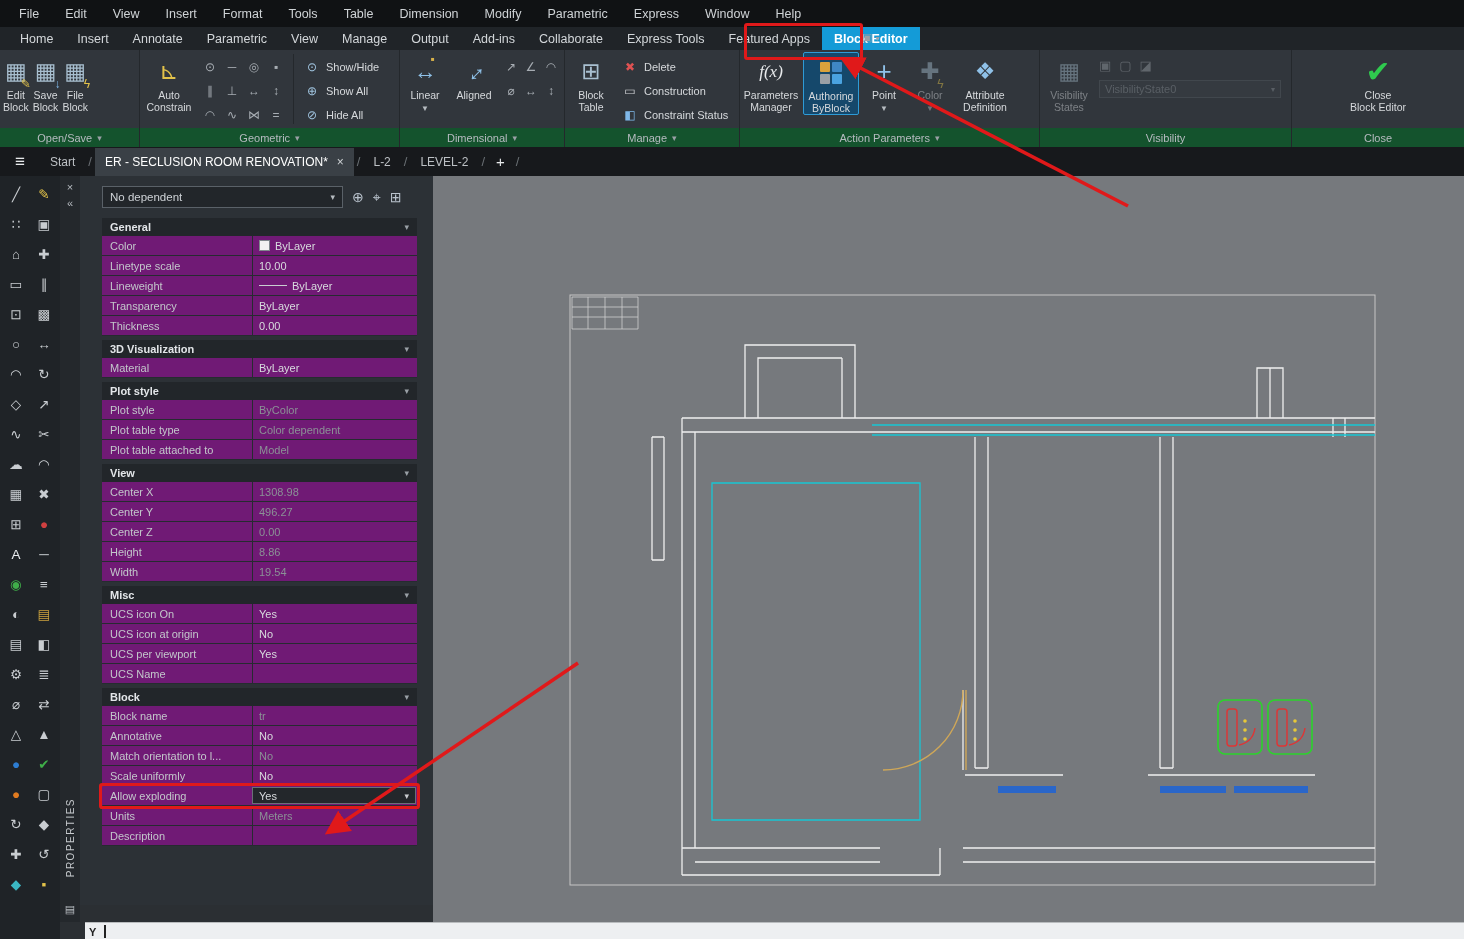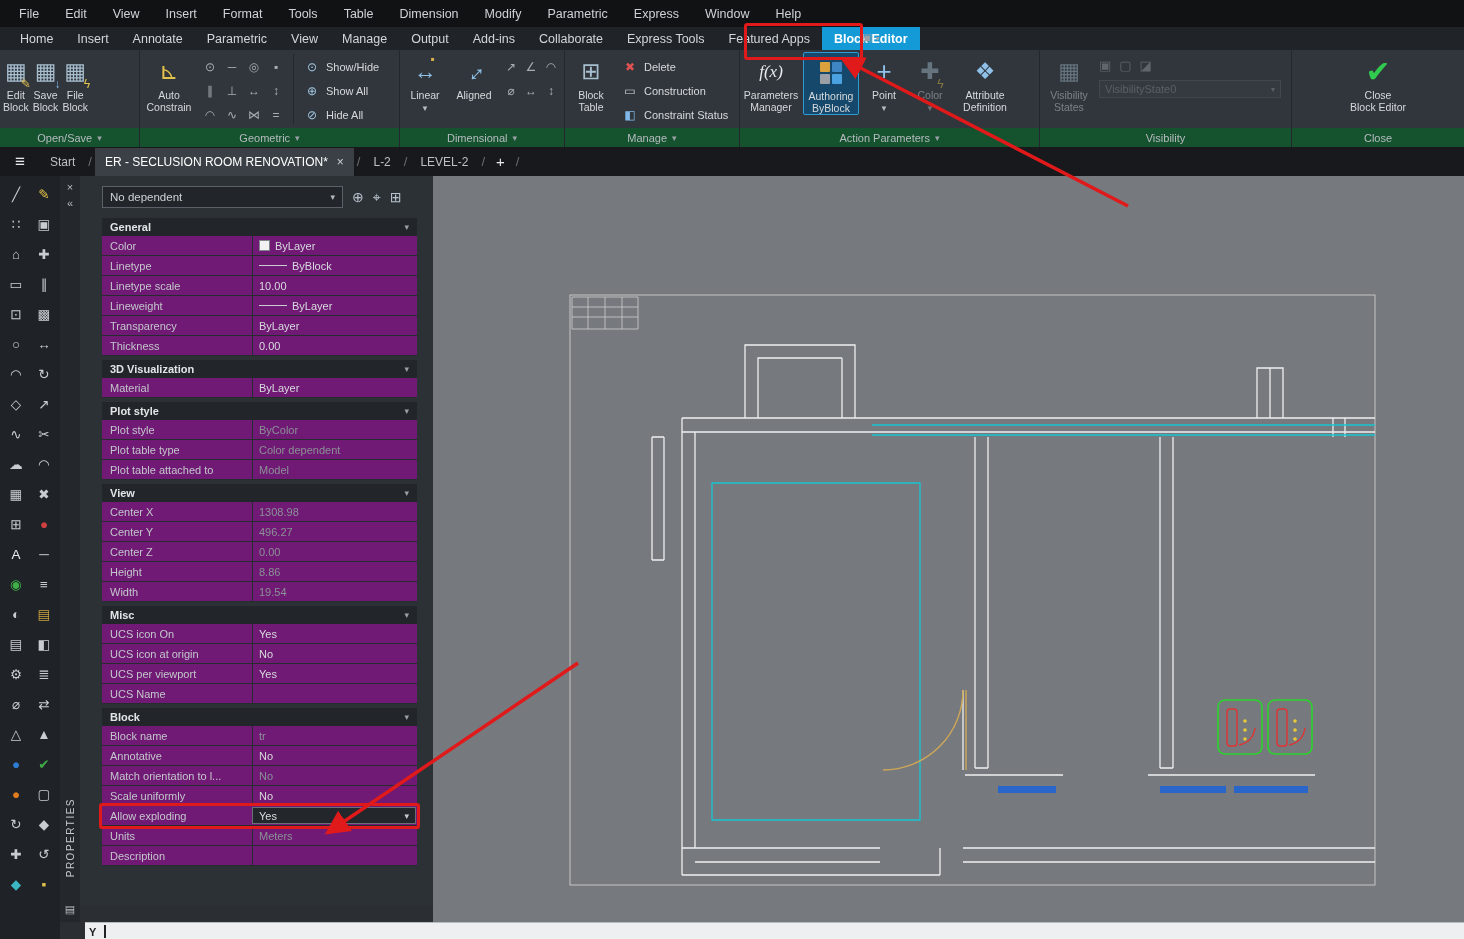--- a/index.html
+++ b/index.html
@@ -543,27 +543,20 @@
 
       <div class="prow swatch">
         <div class="plabel">Color</div>
         <div class="pval">
           <span class="pre"></span>
           <span class="pvt">ByLayer</span>
         </div>
       </div>
 
 
-      <div class="prow linepre">
-        <div class="plabel">Linetype</div>
-        <div class="pval">
-          <span class="pre"></span>
-          <span class="pvt">ByBlock</span>
-        </div>
-      </div>
 
       <div class="prow">
         <div class="plabel">Linetype scale</div>
         <div class="pval">
           <span class="pvt">10.00</span>
         </div>
       </div>
 
       <div class="prow linepre">
         <div class="plabel">Lineweight</div>

